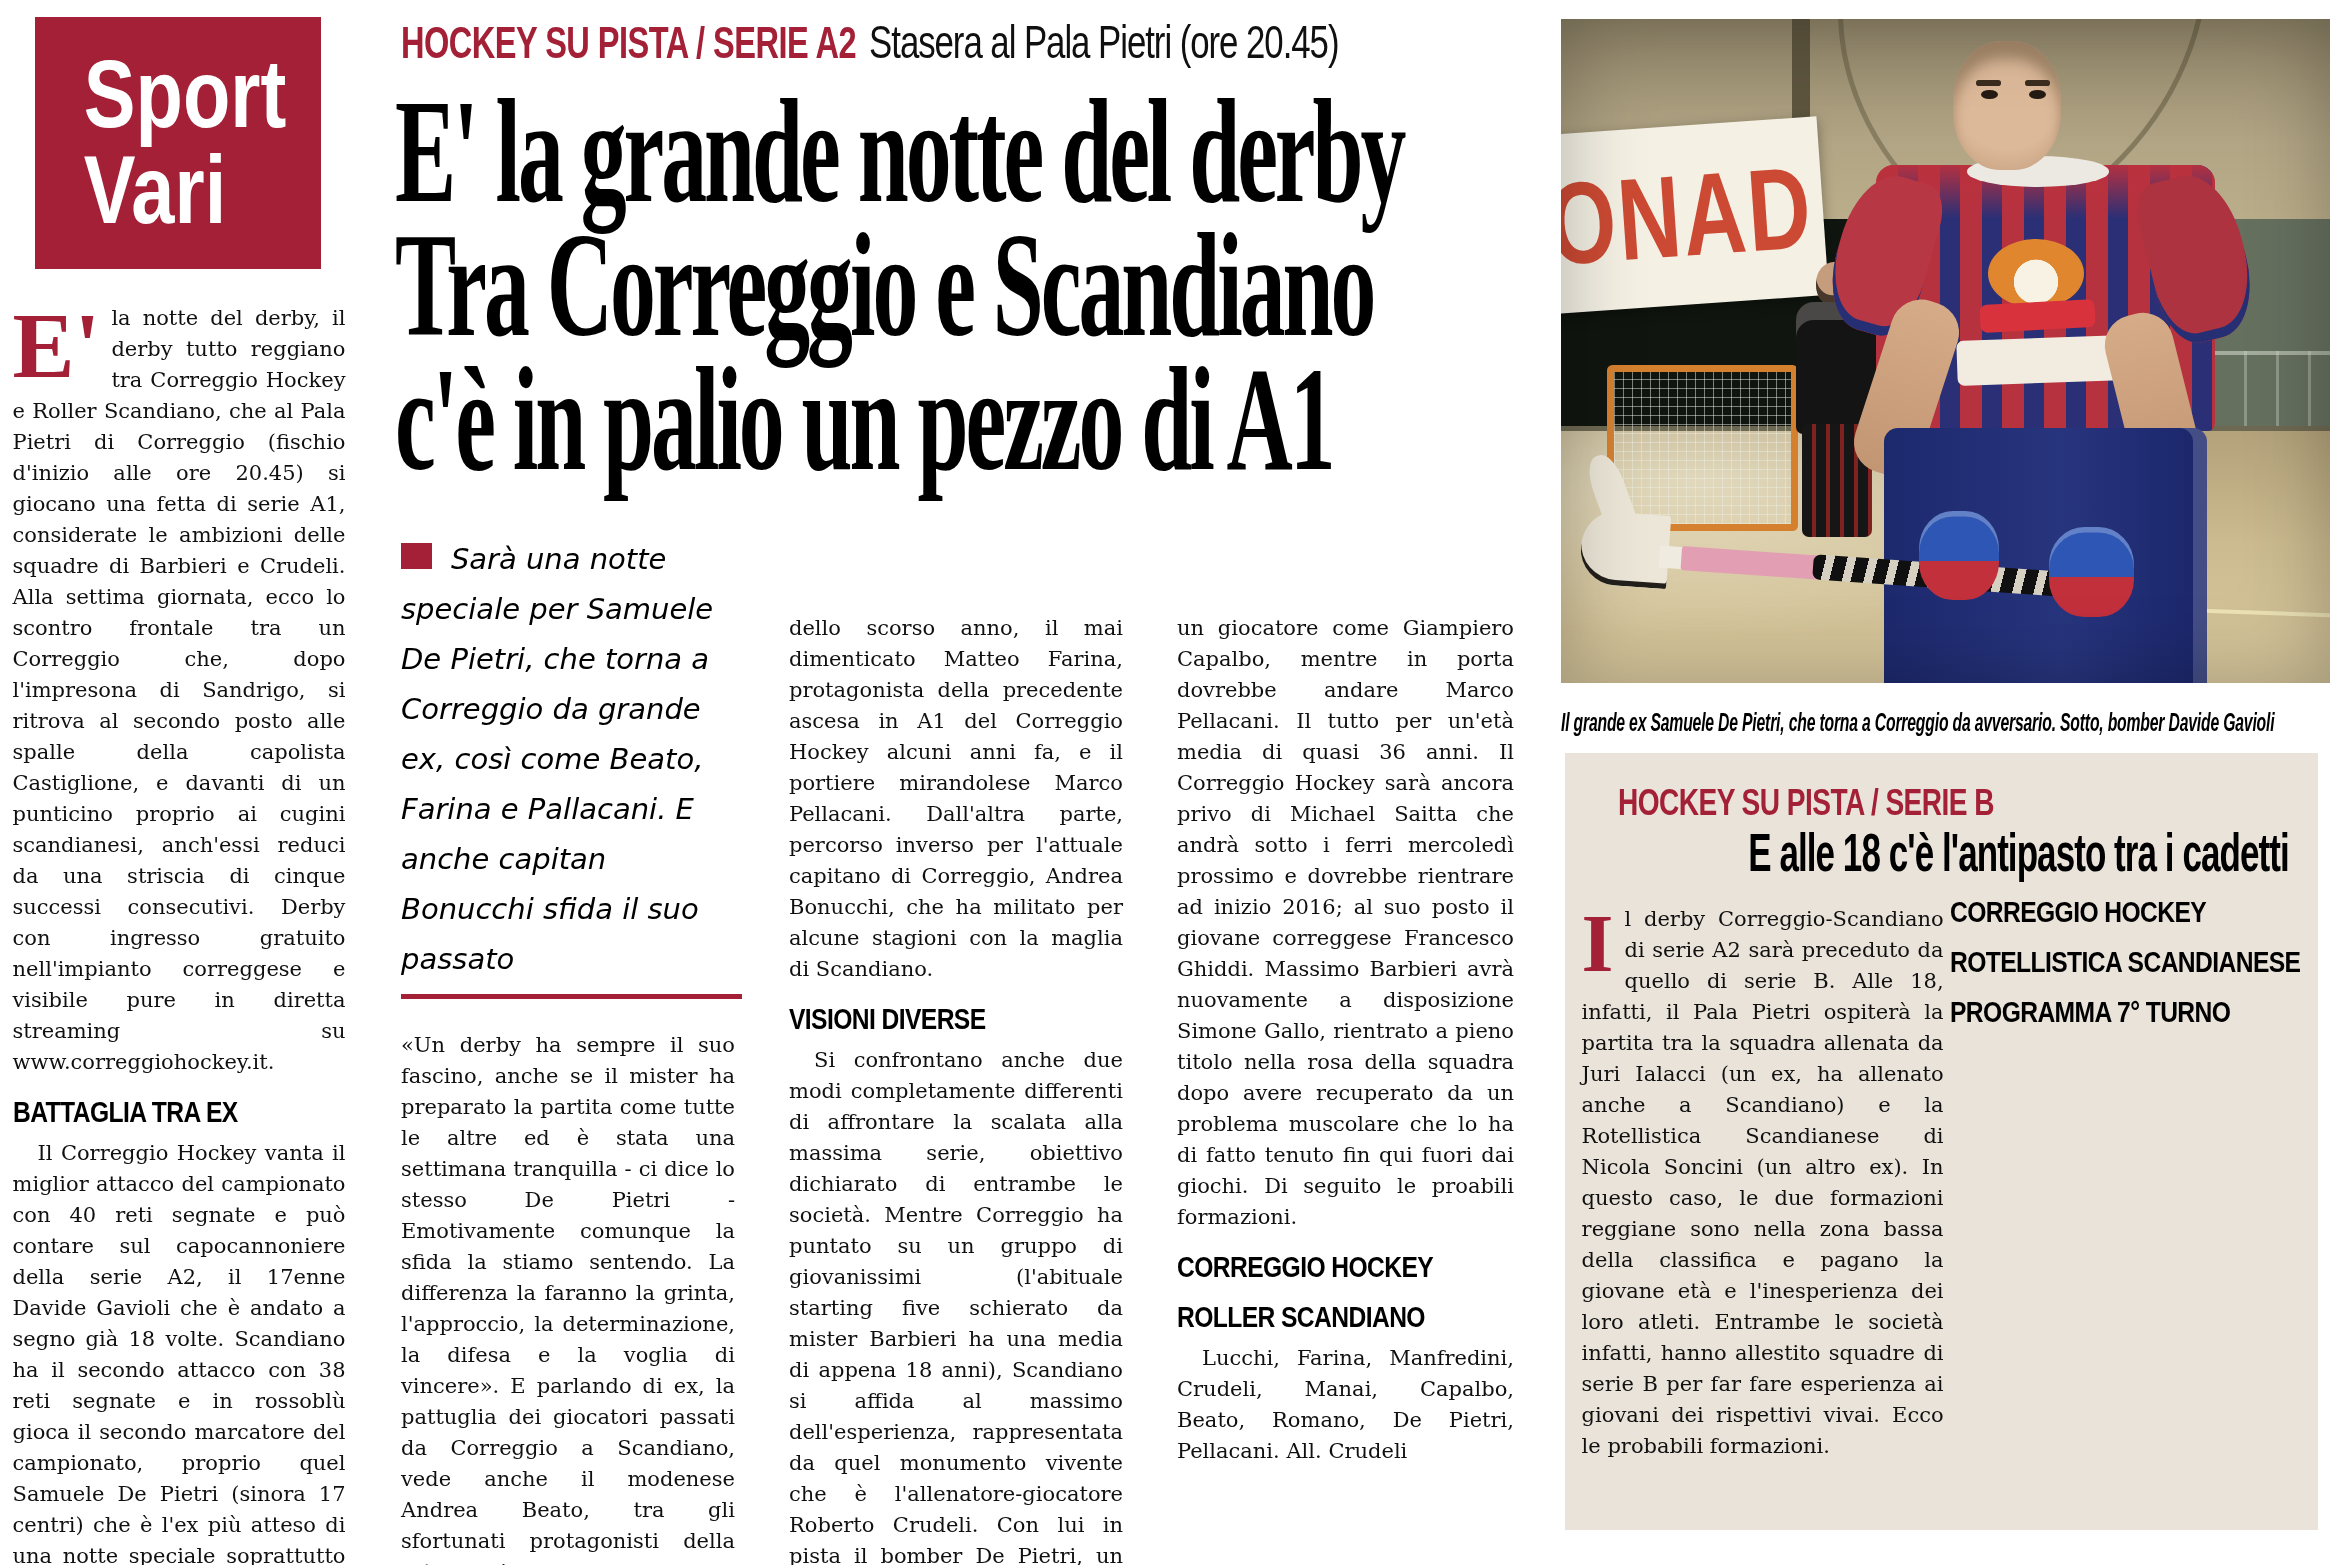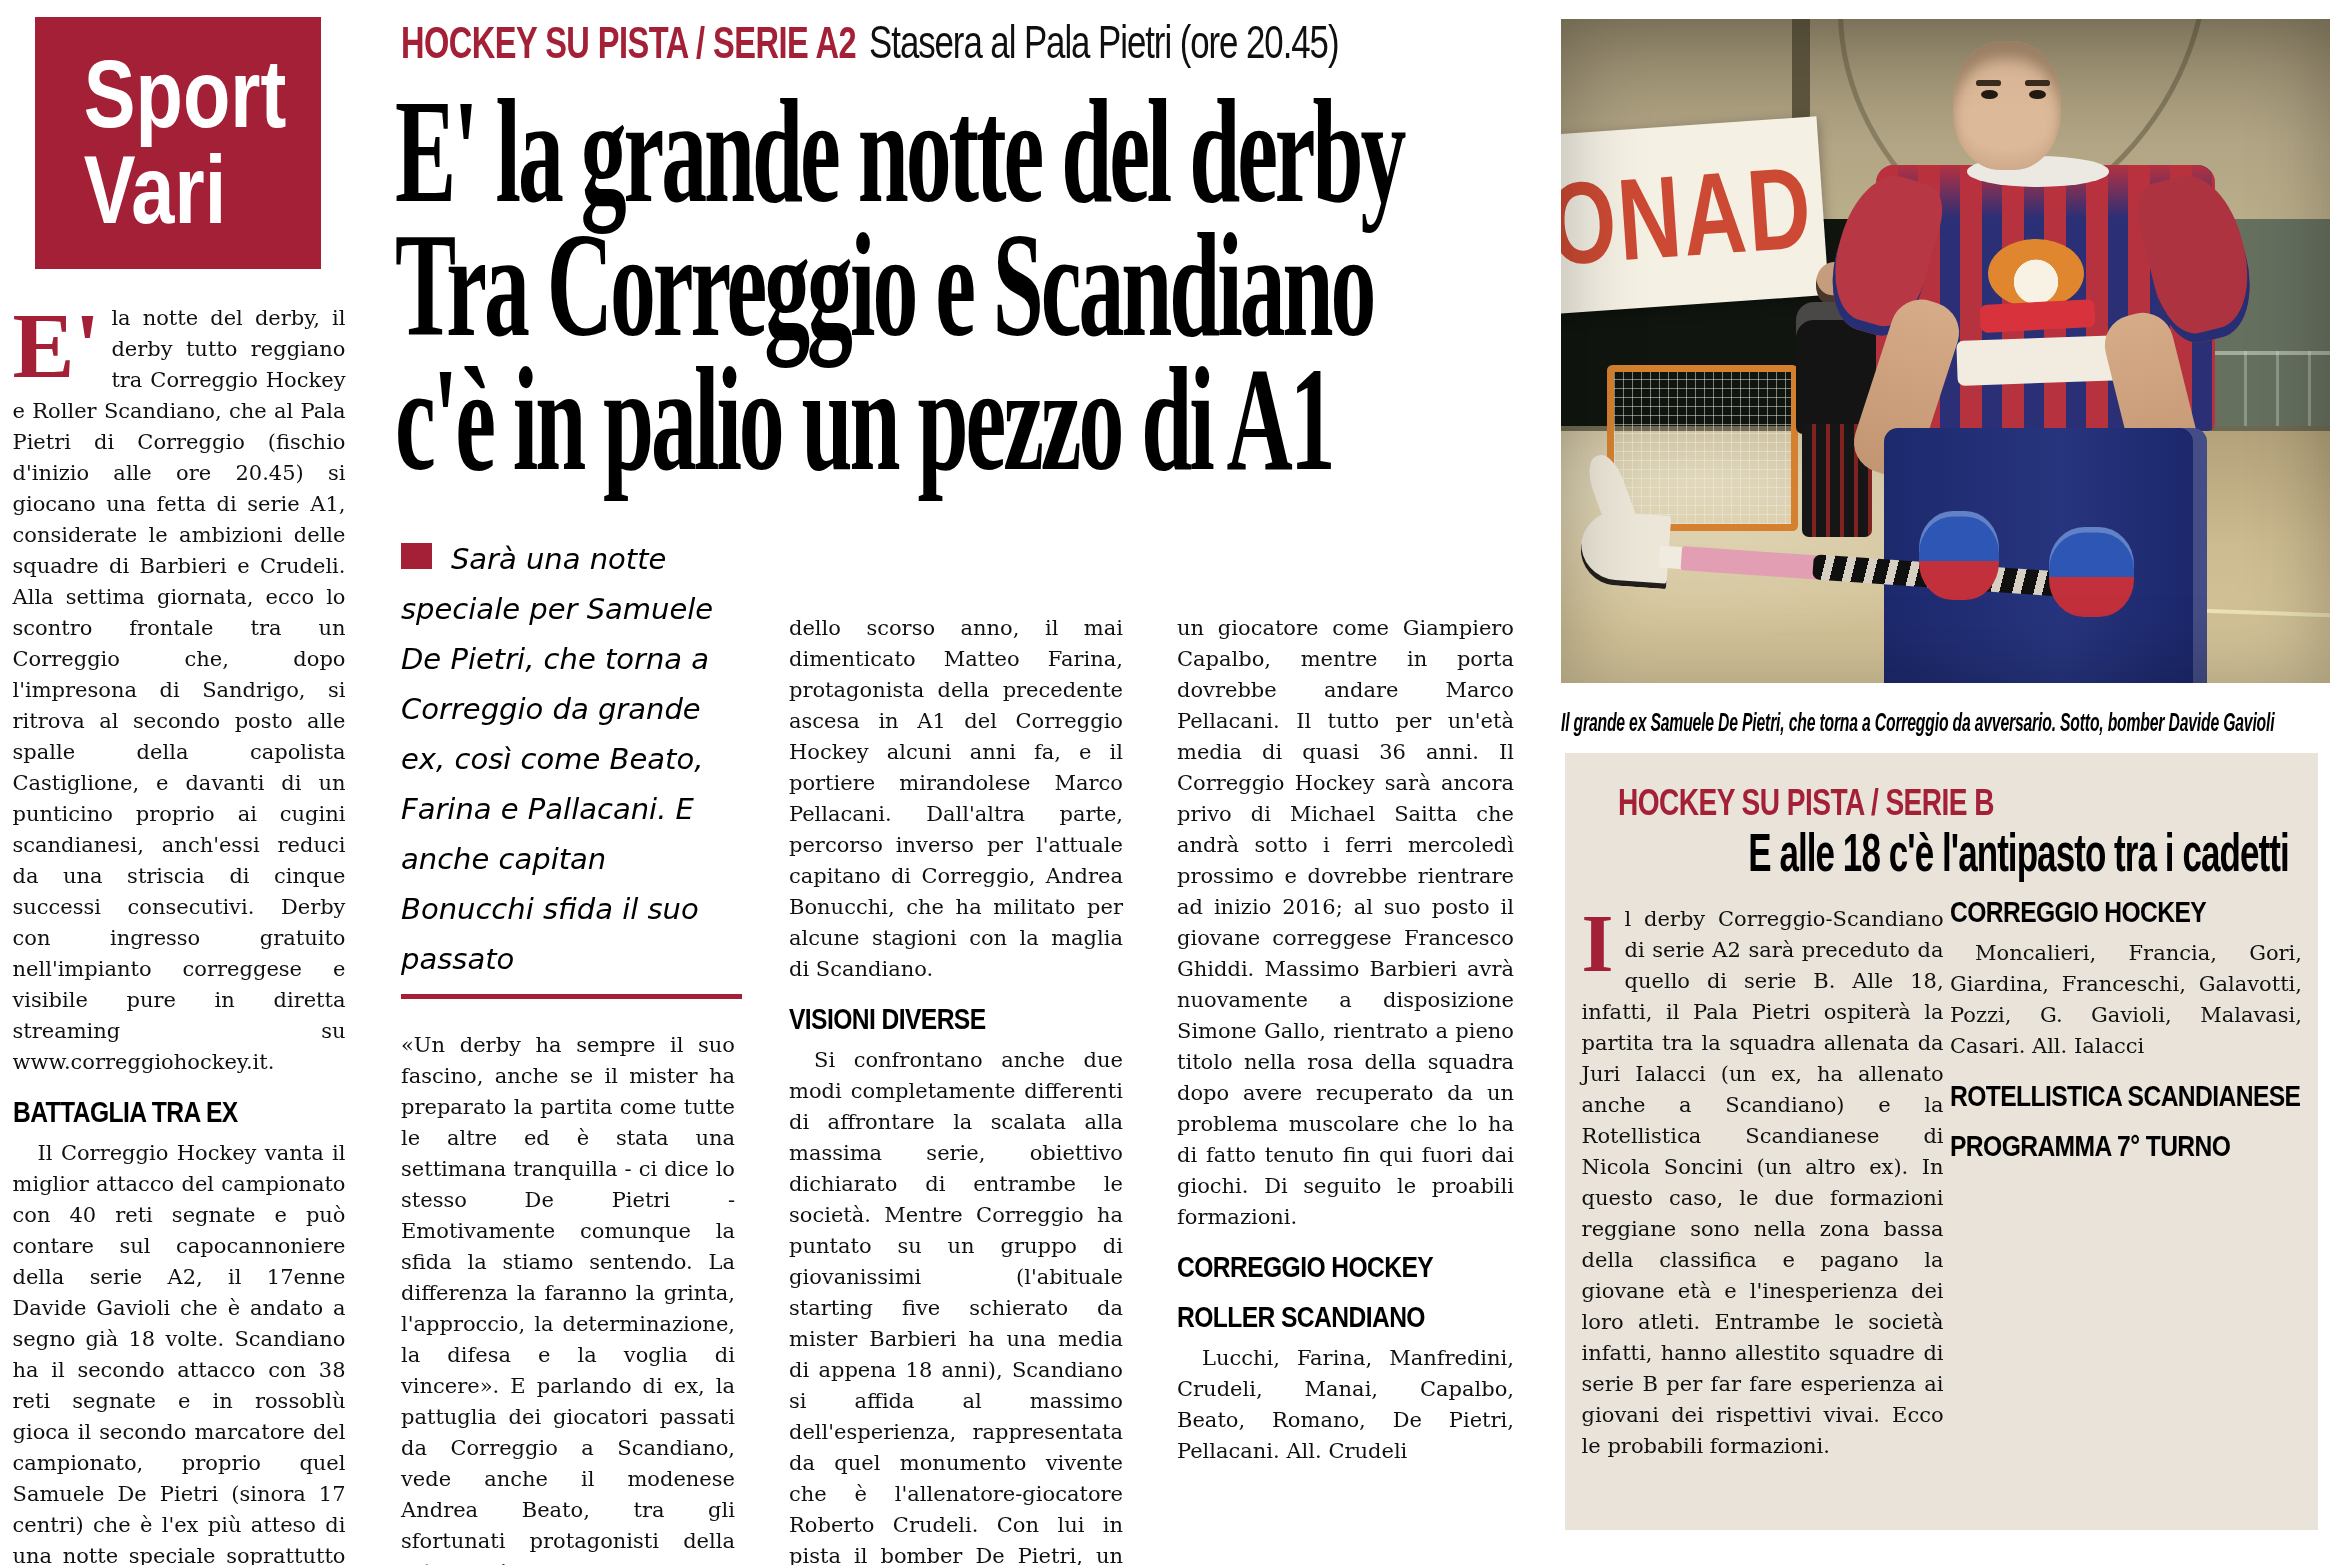--- a/index.html
+++ b/index.html
@@ -234,18 +234,17 @@
 <div class="abs bbox">
   <div class="kick"><span>HOCKEY SU PISTA / SERIE B</span></div>
   <div class="hl2"><span>E alle 18 c'è l'antipasto tra i cadetti</span></div>
 
   <div class="bodytext bcol-left">
     <p><span class="dropcap small">I</span><span>l derby Correggio-Scandiano di serie A2 sarà preceduto da quello di serie B. Alle 18, infatti, il Pala Pietri ospiterà la partita tra la squadra allenata da Juri Ialacci (un ex, ha allenato anche a Scandiano) e la Rotellistica Scandianese di Nicola Soncini (un altro ex). In questo caso, le due formazioni reggiane sono nella zona bassa della classifica e pagano la giovane età e l'inesperienza dei loro atleti. Entrambe le società infatti, hanno allestito squadre di serie B per far fare esperienza ai giovani dei rispettivi vivai. Ecco le probabili formazioni.</span></p>
   </div>
 
   <div class="bodytext bcol-right">
     <div class="subhead">CORREGGIO HOCKEY</div>
-    <p class="ind">Moncalieri, Francia, Gori, Giardina, Franceschi, Galavotti, Pozzi, G. Gavioli, Malavasi, Casari. All. Ialacci</p>
     <div class="subhead">ROTELLISTICA SCANDIANESE</div>
     <div class="subhead">PROGRAMMA 7° TURNO</div>
   </div>
 </div>
 
 
 </body></html>

